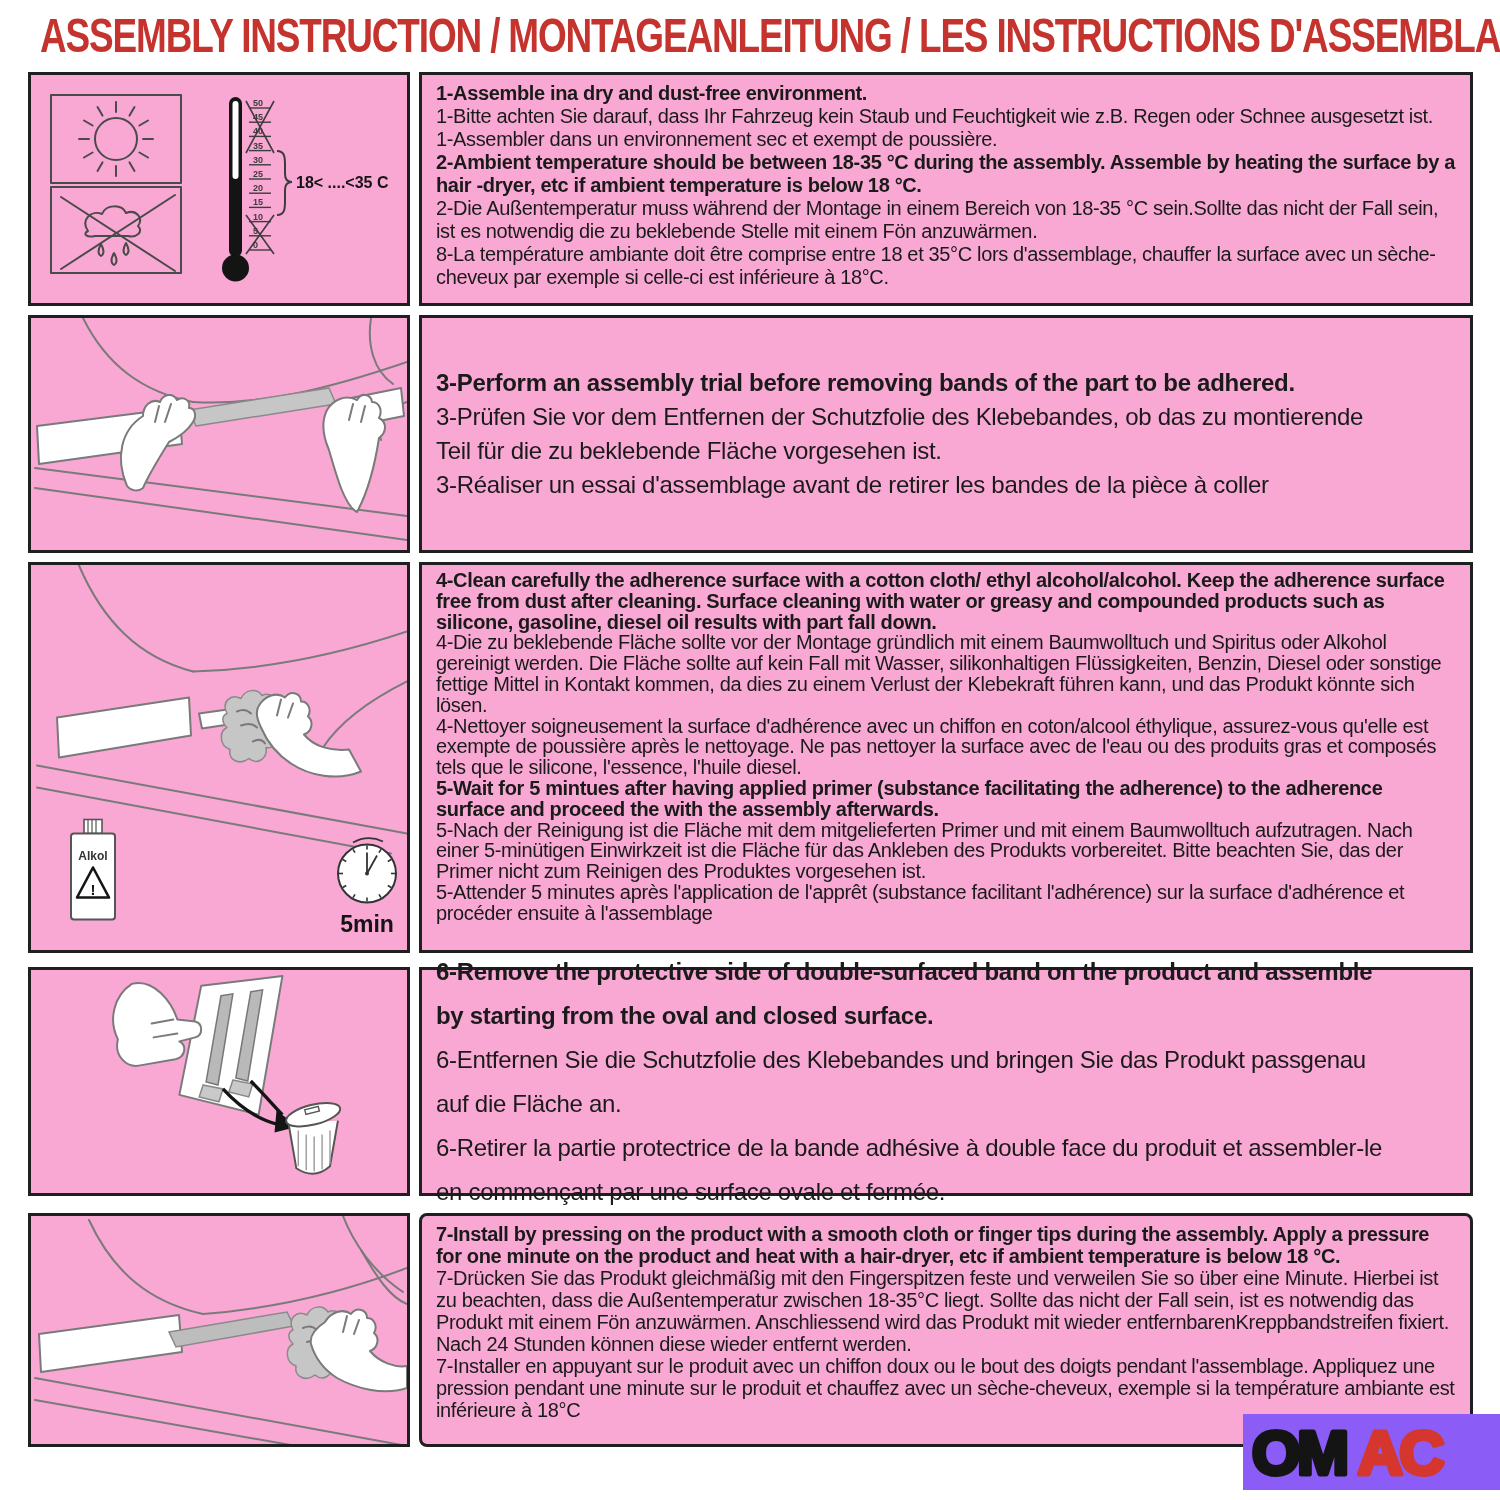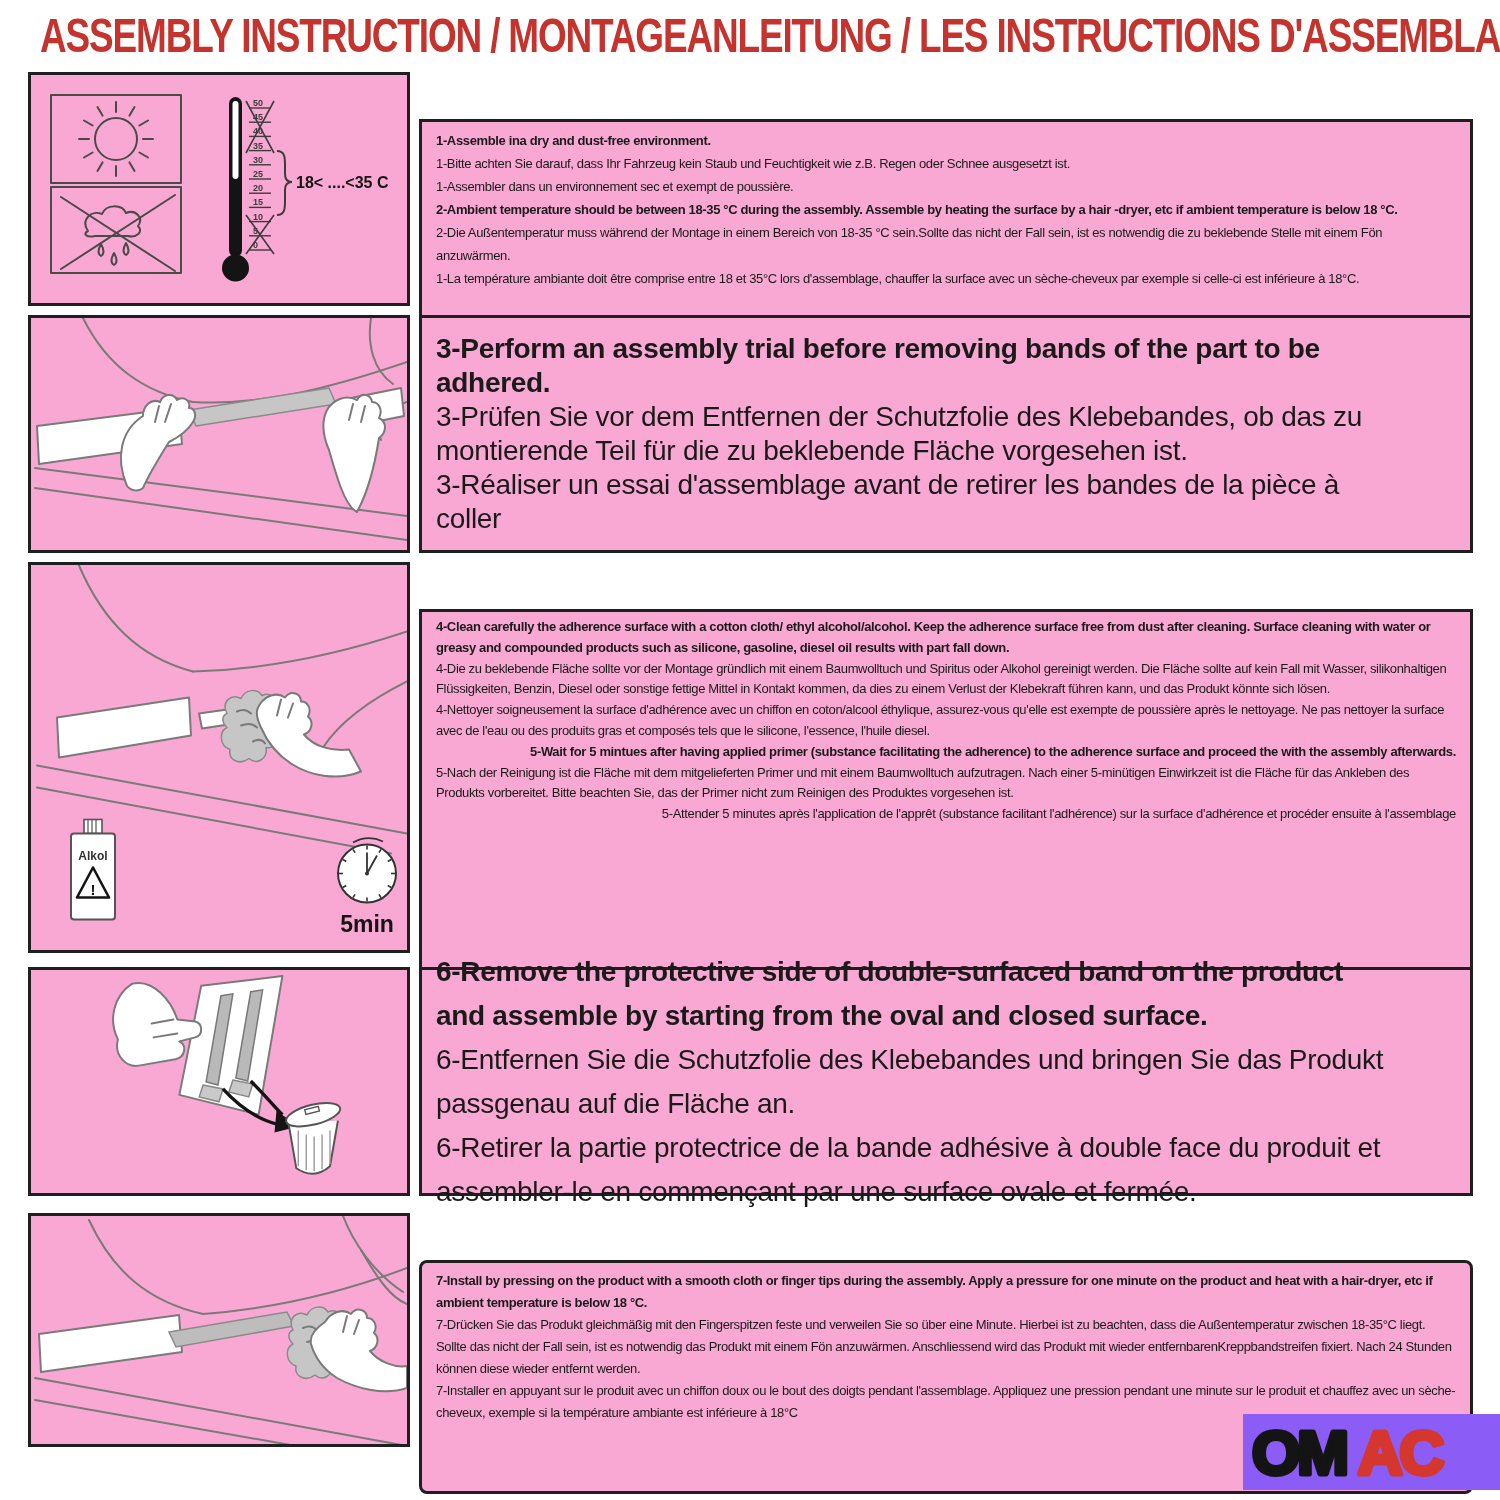--- a/index.html
+++ b/index.html
@@ -16,25 +16,25 @@
   .ill{left:28px;width:382px;}
   .txt{left:419px;width:1054px;padding:7px 14px;display:flex;flex-direction:column;}
   .r1{top:72px;height:234px;}
   .r2{top:315px;height:238px;}
   .r3{top:562px;height:391px;}
   .r4{top:967px;height:229px;}
   .r5{top:1213px;height:234px;}
   .txt p{margin:0;}
   .b{font-weight:700;}
   .gap{margin-top:18px;}
-  .small{font-size:13px;letter-spacing:-0.35px;margin-top:47px;}
+  .small{font-size:20px;letter-spacing:-0.35px;}
   .r1.txt{line-height:23px;}
   .r3.txt{line-height:20.8px;padding-top:5px;align-items:flex-end;}
   .r5.txt{line-height:22px;border-radius:8px;}
-  .big{font-size:28px;letter-spacing:-0.3px;justify-content:center;}
+  .big{font-size:24px;letter-spacing:-0.3px;justify-content:center;}
   .r2.txt{line-height:34px;}
   .r2.txt p{max-width:950px;}
   .r4.txt{line-height:44px;}
   .r4.txt p{max-width:960px;}
   .ill svg{position:absolute;left:0;top:0;width:100%;height:100%;}
   .sk{stroke:#7a7a7a;stroke-width:2;fill:none;stroke-linecap:round;stroke-linejoin:round;}
   .skf{stroke:#7a7a7a;stroke-width:2;fill:#fff;stroke-linejoin:round;}
   .gray{fill:#c6c6c6;stroke:#8a8a8a;stroke-width:1.5;stroke-linejoin:round;}
   .ic{stroke:#4a4a4a;stroke-width:2;fill:none;stroke-linecap:round;stroke-linejoin:round;}
   .logo-wrap{
@@ -119,21 +119,21 @@
       <text x="265" y="113" font-size="16" font-weight="700" fill="#141414">18&lt; ....&lt;35 C</text>
     </g>
   </svg>
 </div>
 <div class="box txt small r1">
   <p class="b">1-Assemble ina dry and dust-free environment.</p>
   <p>1-Bitte achten Sie darauf, dass Ihr Fahrzeug kein Staub und Feuchtigkeit wie z.B. Regen oder Schnee ausgesetzt ist.</p>
   <p>1-Assembler dans un environnement sec et exempt de poussière.</p>
   <p class="b gap">2-Ambient temperature should be between 18-35 °C  during the assembly. Assemble by heating the surface by a hair -dryer, etc if ambient temperature is below 18 °C.</p>
   <p>2-Die Außentemperatur muss während der Montage in einem Bereich von 18-35 °C  sein.Sollte das nicht der Fall sein, ist es notwendig die zu beklebende Stelle mit einem Fön anzuwärmen.</p>
-  <p>1-La température ambiante doit être comprise entre 18 et 35°C lors d'assemblage, chauffer la surface avec un sèche-cheveux par exemple si celle-ci est inférieure à 18°C.</p>
+  <p>8-La température ambiante doit être comprise entre 18 et 35°C lors d'assemblage, chauffer la surface avec un sèche-cheveux par exemple si celle-ci est inférieure à 18°C.</p>
 </div>
 
 <div class="box ill r2">
   <svg viewBox="0 0 376 232">
     <path class="sk" d="M 52,0 C 76,48 112,74 162,84"></path>
     <path class="sk" d="M 162,84 C 230,88 300,70 376,44"></path>
     <path class="sk" d="M 340,0 C 336,26 342,52 362,66"></path>
     <path class="sk" d="M 376,84 C 352,92 344,104 350,122"></path>
     <path class="skf" d="M 6,108 L 148,90 L 151,126 L 8,146 Z"></path>
     <path class="skf" d="M 300,84 L 370,70 L 373,98 L 303,112 Z"></path>

